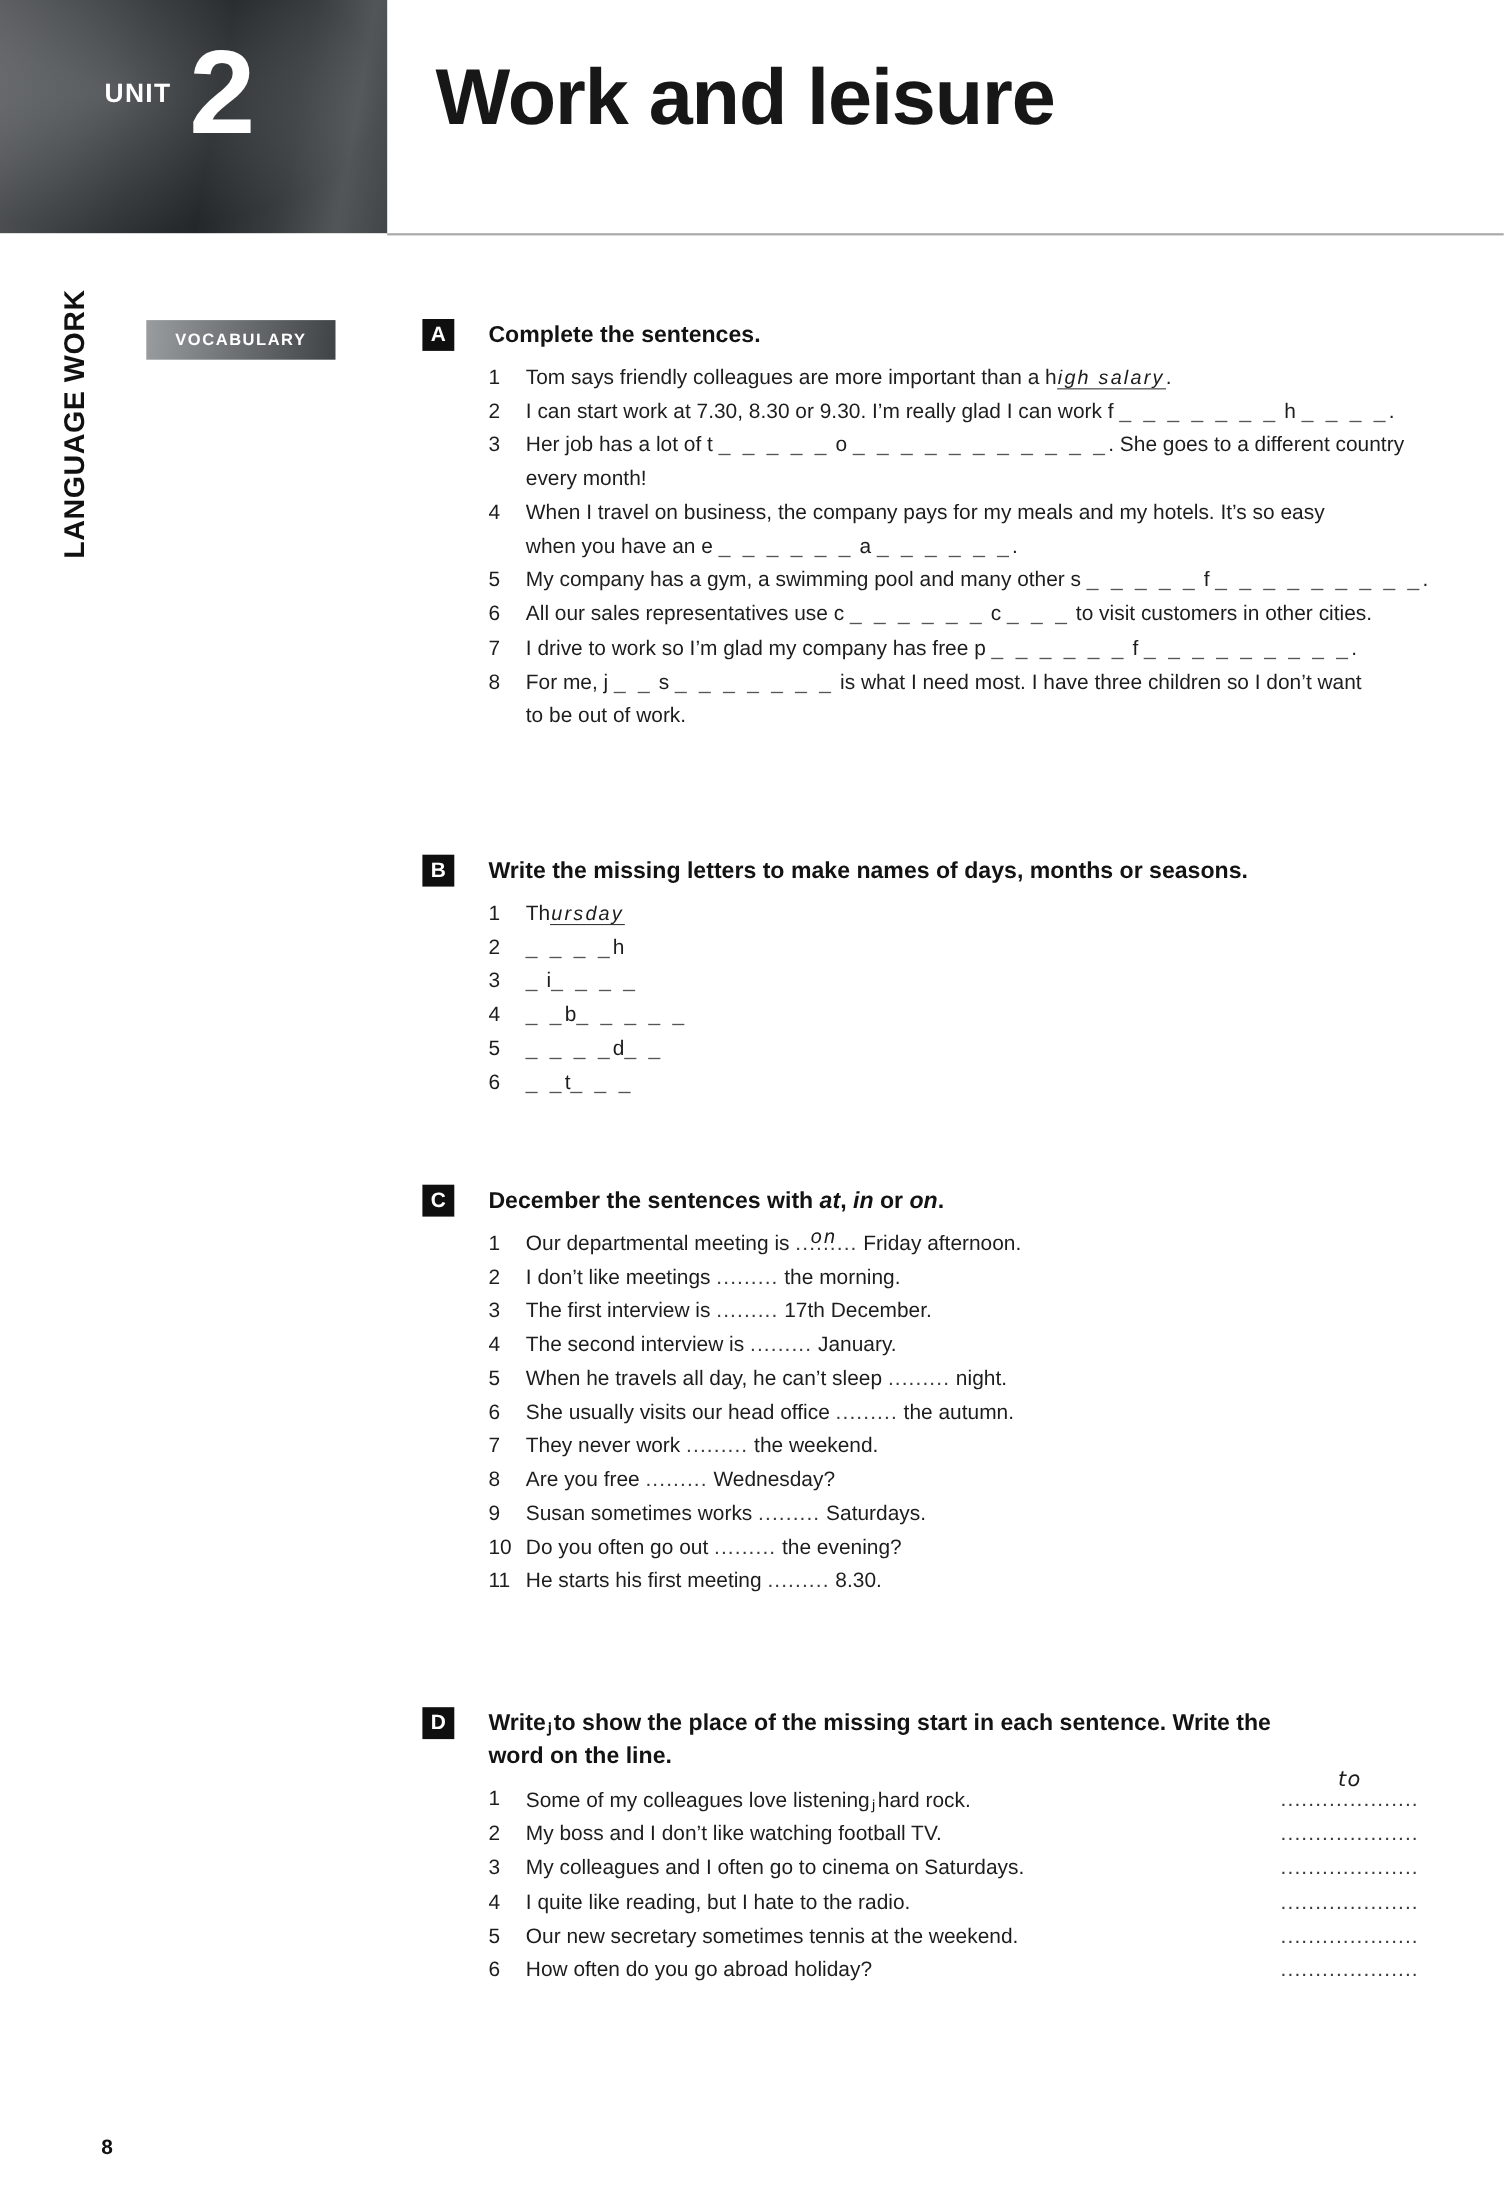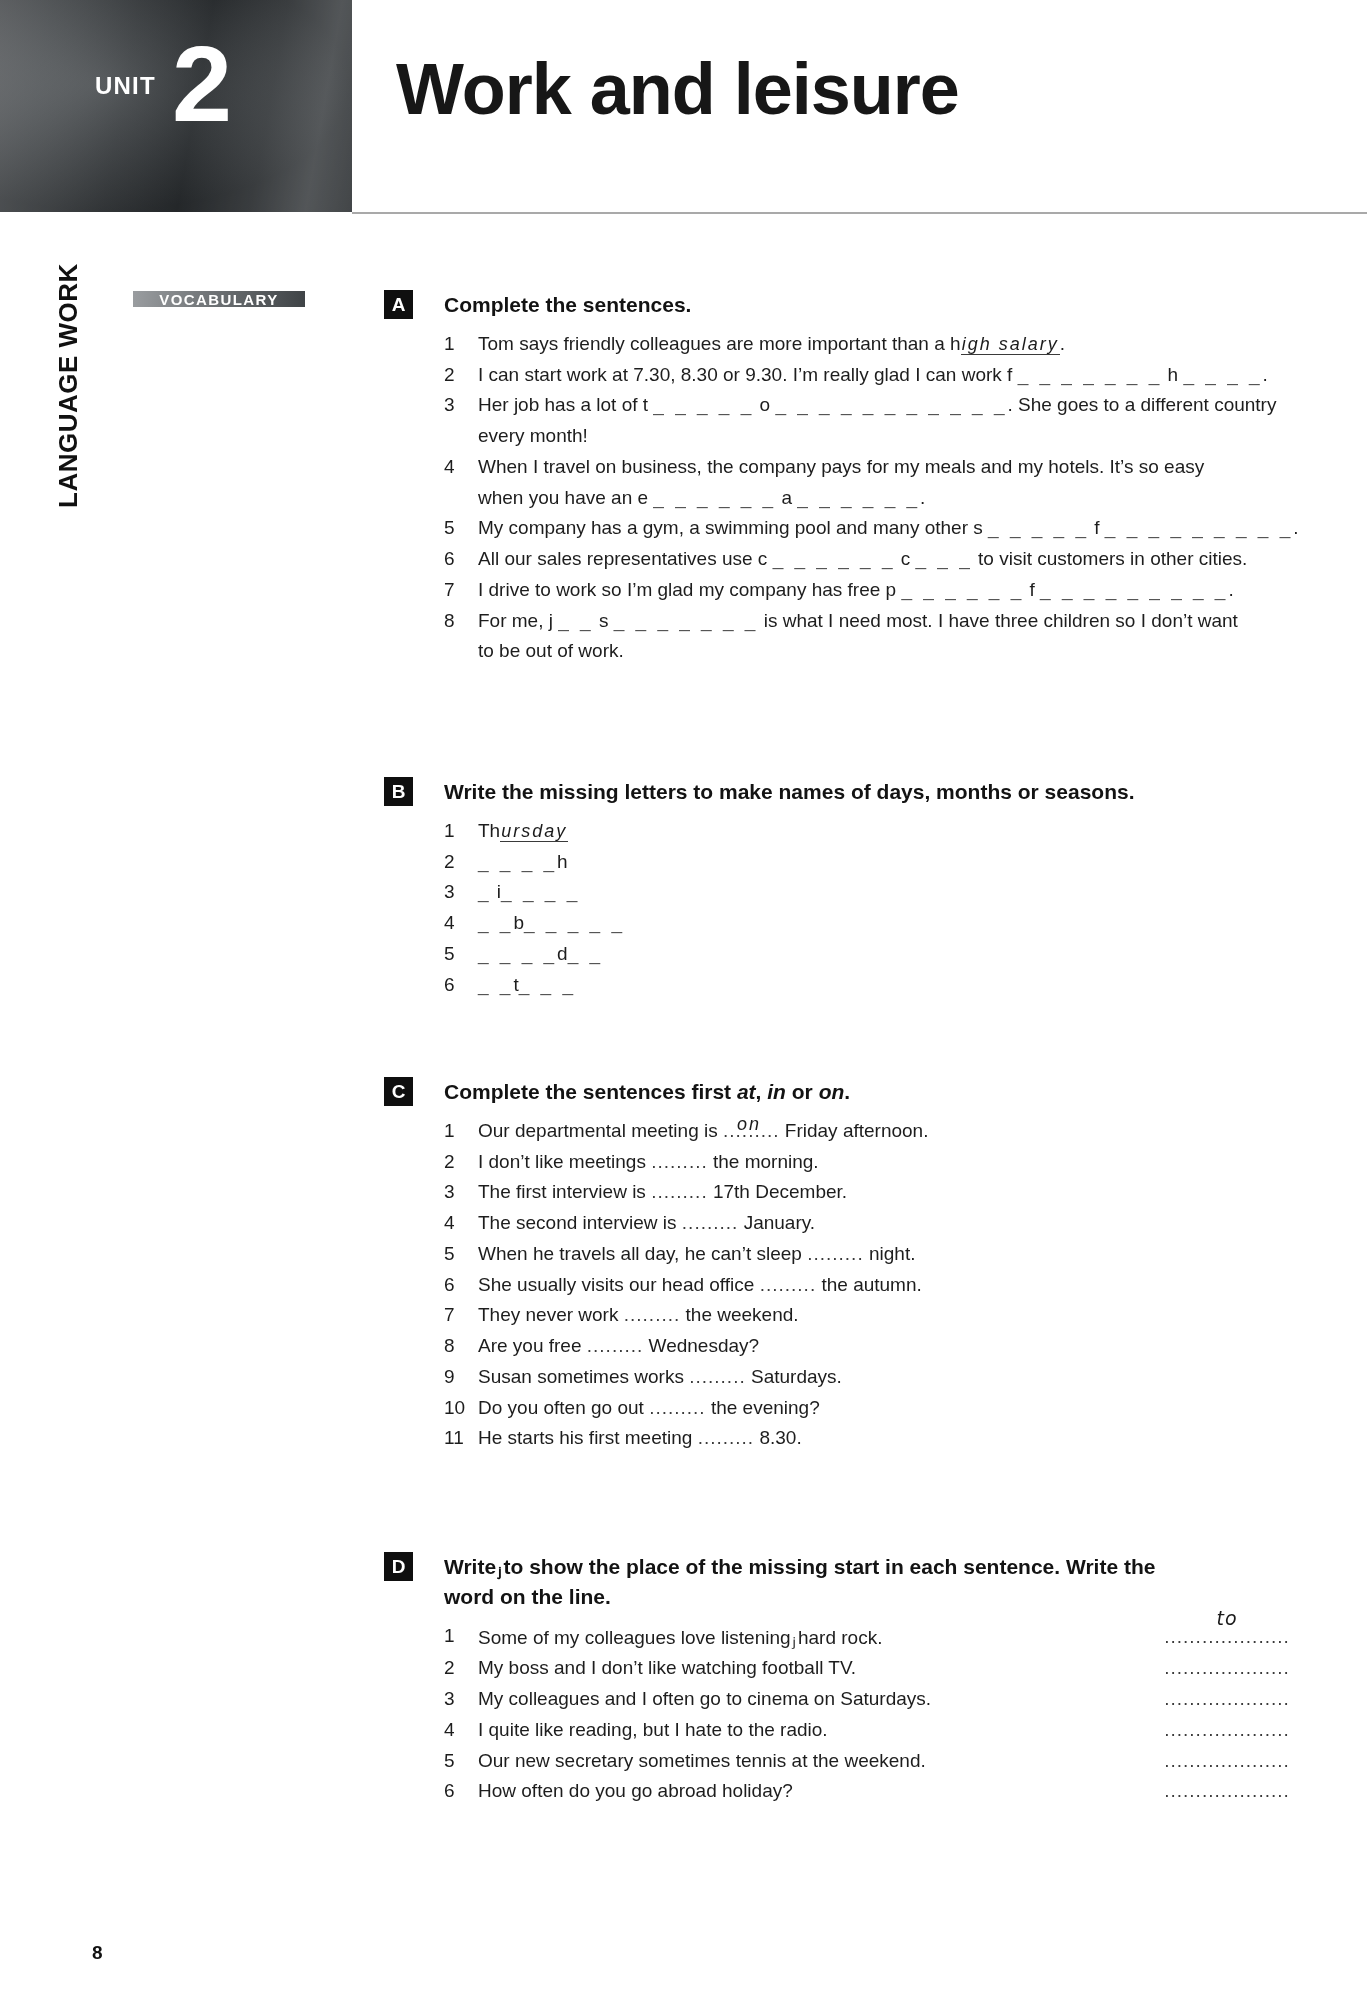--- a/index.html
+++ b/index.html
@@ -40,21 +40,21 @@
   
   .side-label{
     position:absolute;left:-62px;top:370px;width:260px;
     transform:rotate(-90deg);transform-origin:center;
     font-size:26px;font-weight:bold;letter-spacing:.5px;color:#111;
     text-align:center;white-space:nowrap;
   }
 
   
   .vocab-tag{
-    position:absolute;left:133px;top:291px;width:172px;height:16px;
+    position:absolute;left:133px;top:291px;width:172px;height:36px;
     background:linear-gradient(95deg,#9a9da0 0%,#6f7376 45%,#3f4346 100%);
     color:#fff;font-size:15px;font-weight:bold;letter-spacing:1.4px;
     display:flex;align-items:center;justify-content:center;
   }
 
   
   .ex{position:absolute;left:385px;width:930px;}
   .badge{
     position:absolute;left:-1px;top:0;width:29px;height:29px;background:#0f0f0f;
     color:#fff;font-size:19px;font-weight:bold;
@@ -250,21 +250,21 @@
         <span class="blank">_ _</span><span>t</span><span class="blank">_ _ _</span>
       </div>
     </div>
 
   </div>
 </div>
 
 <div class="ex" style="top:1077px;">
   <div class="badge">C</div>
   <div class="ex-head">
-    <span>Complete the sentences first </span><i>at</i><span>, </span><i>in</i><span> or </span><i>on</i><span>.</span>
+    <span>December the sentences with </span><i>at</i><span>, </span><i>in</i><span> or </span><i>on</i><span>.</span>
   </div>
   <div class="items">
 
     <div class="row">
       <div class="num">1</div>
       <div class="txt">
         <span>Our departmental meeting is</span>
         <span style="position:relative;display:inline-block;">
           <span class="dots">.........</span>
           <span class="hand" style="position:absolute;left:14px;top:-6px;">on</span>

